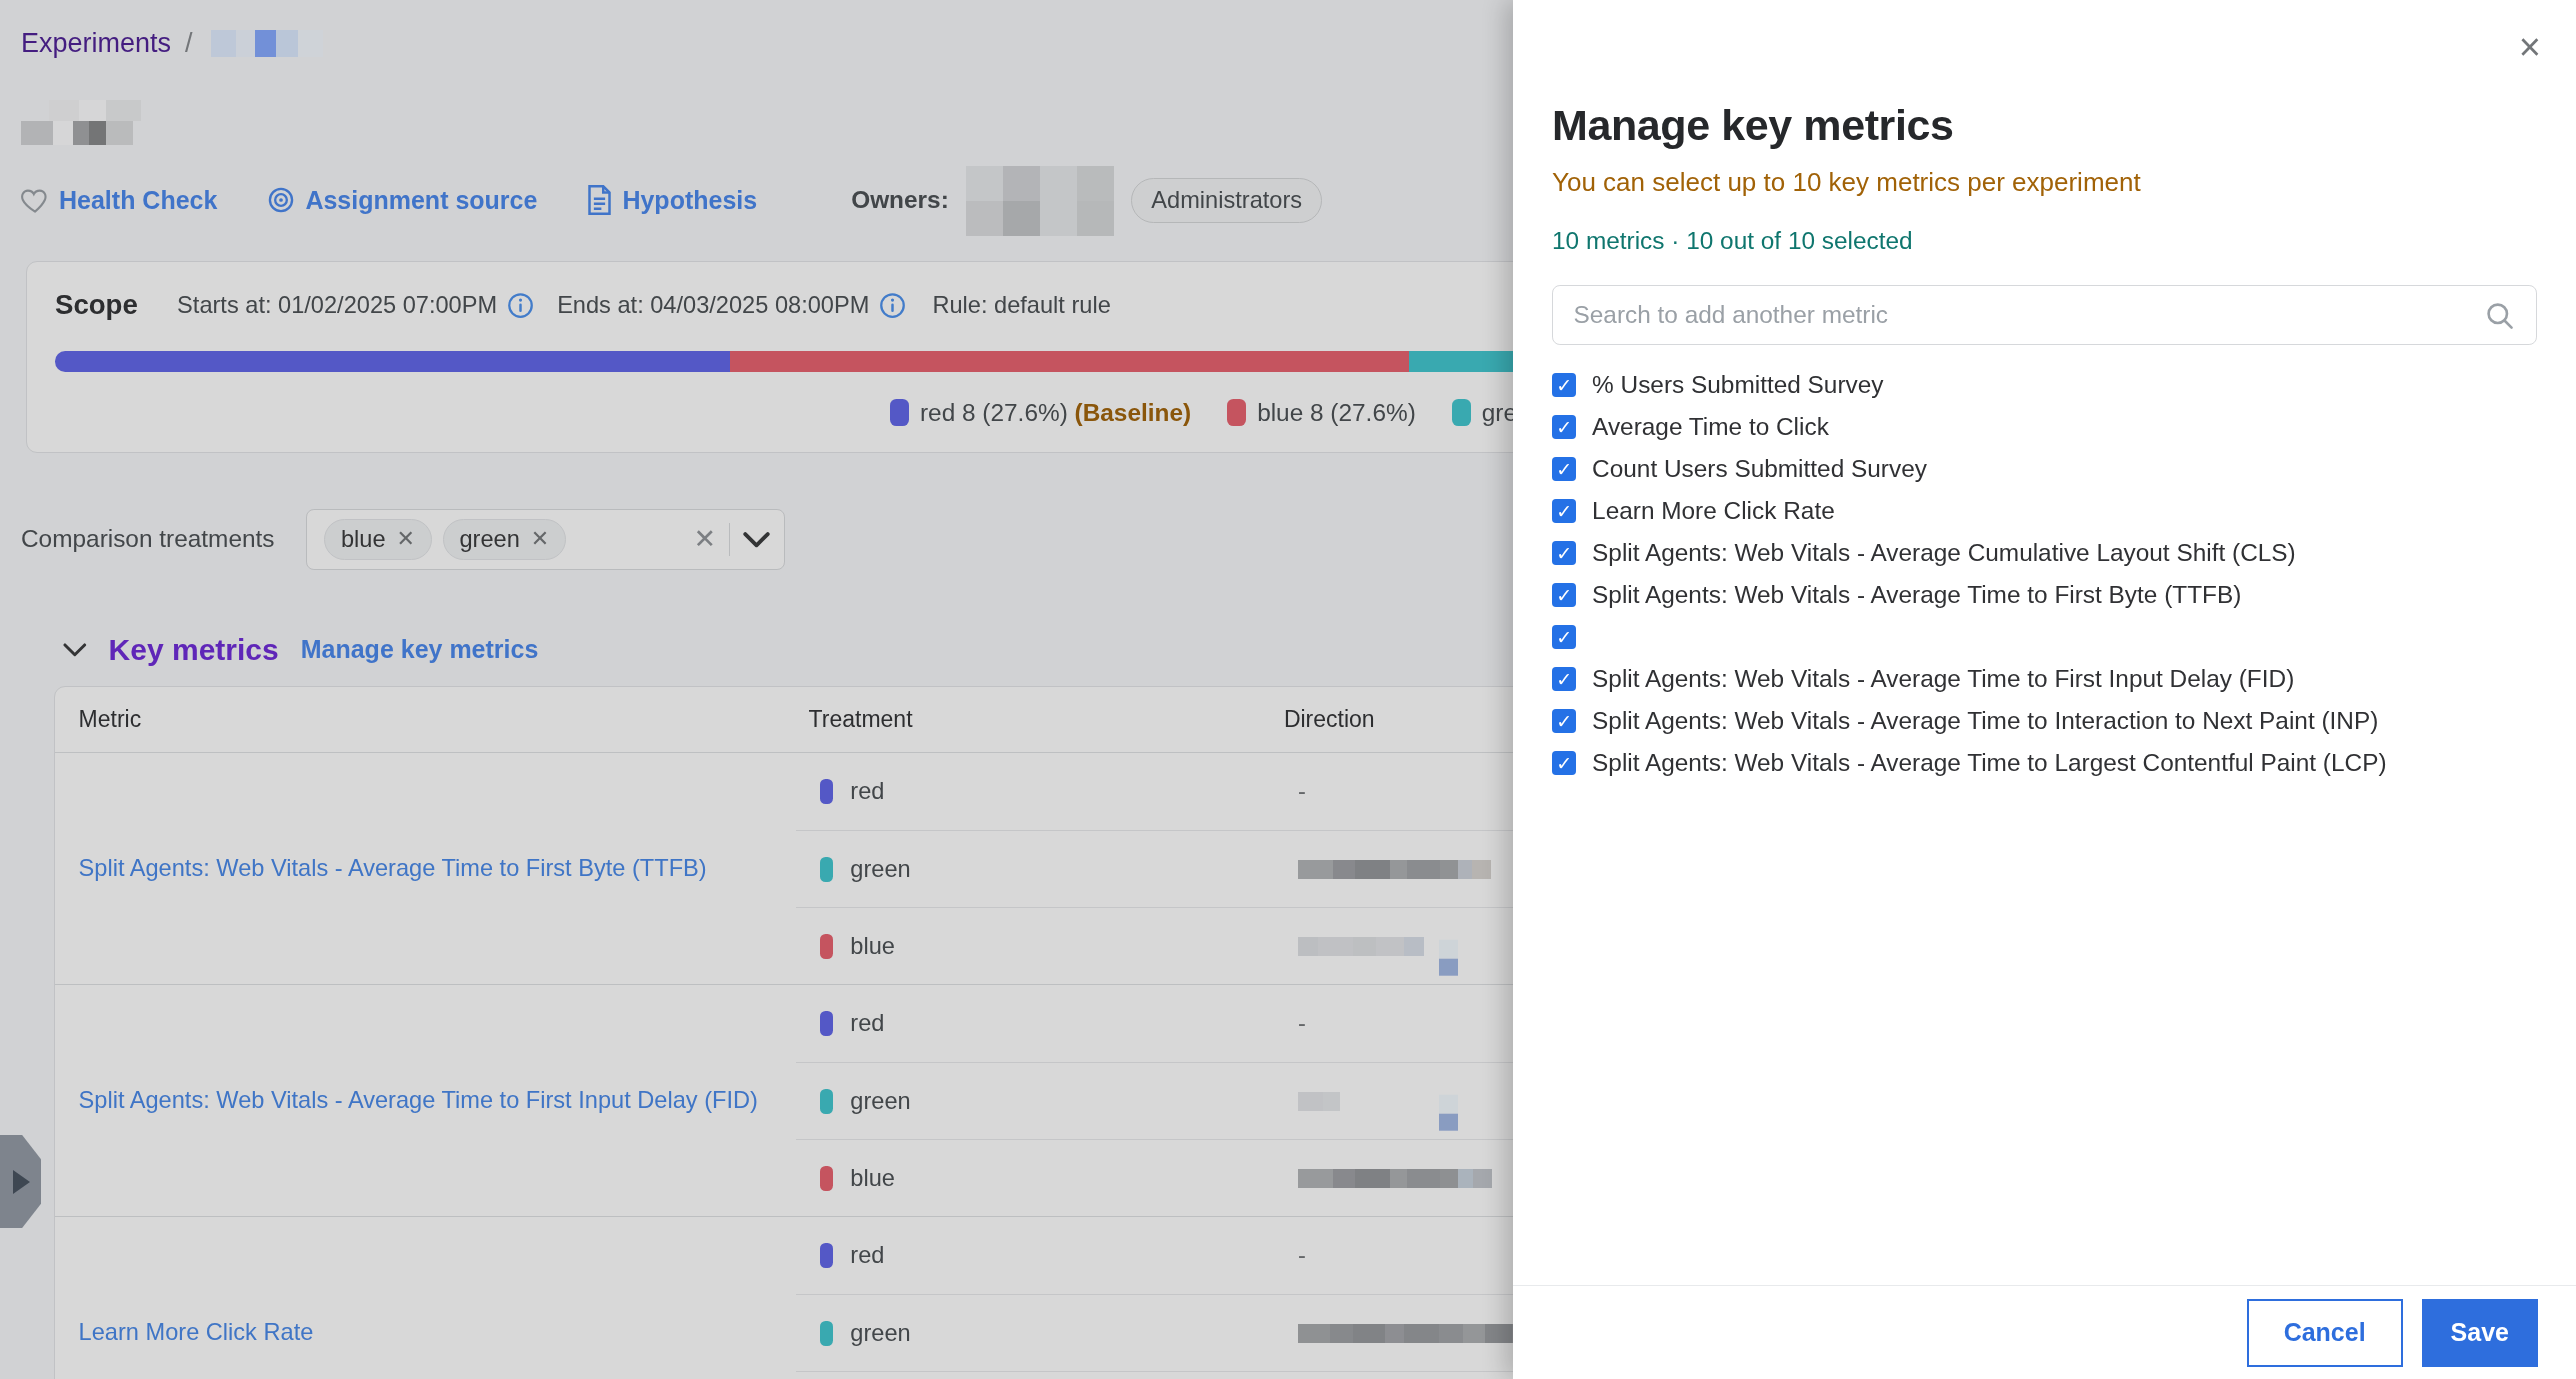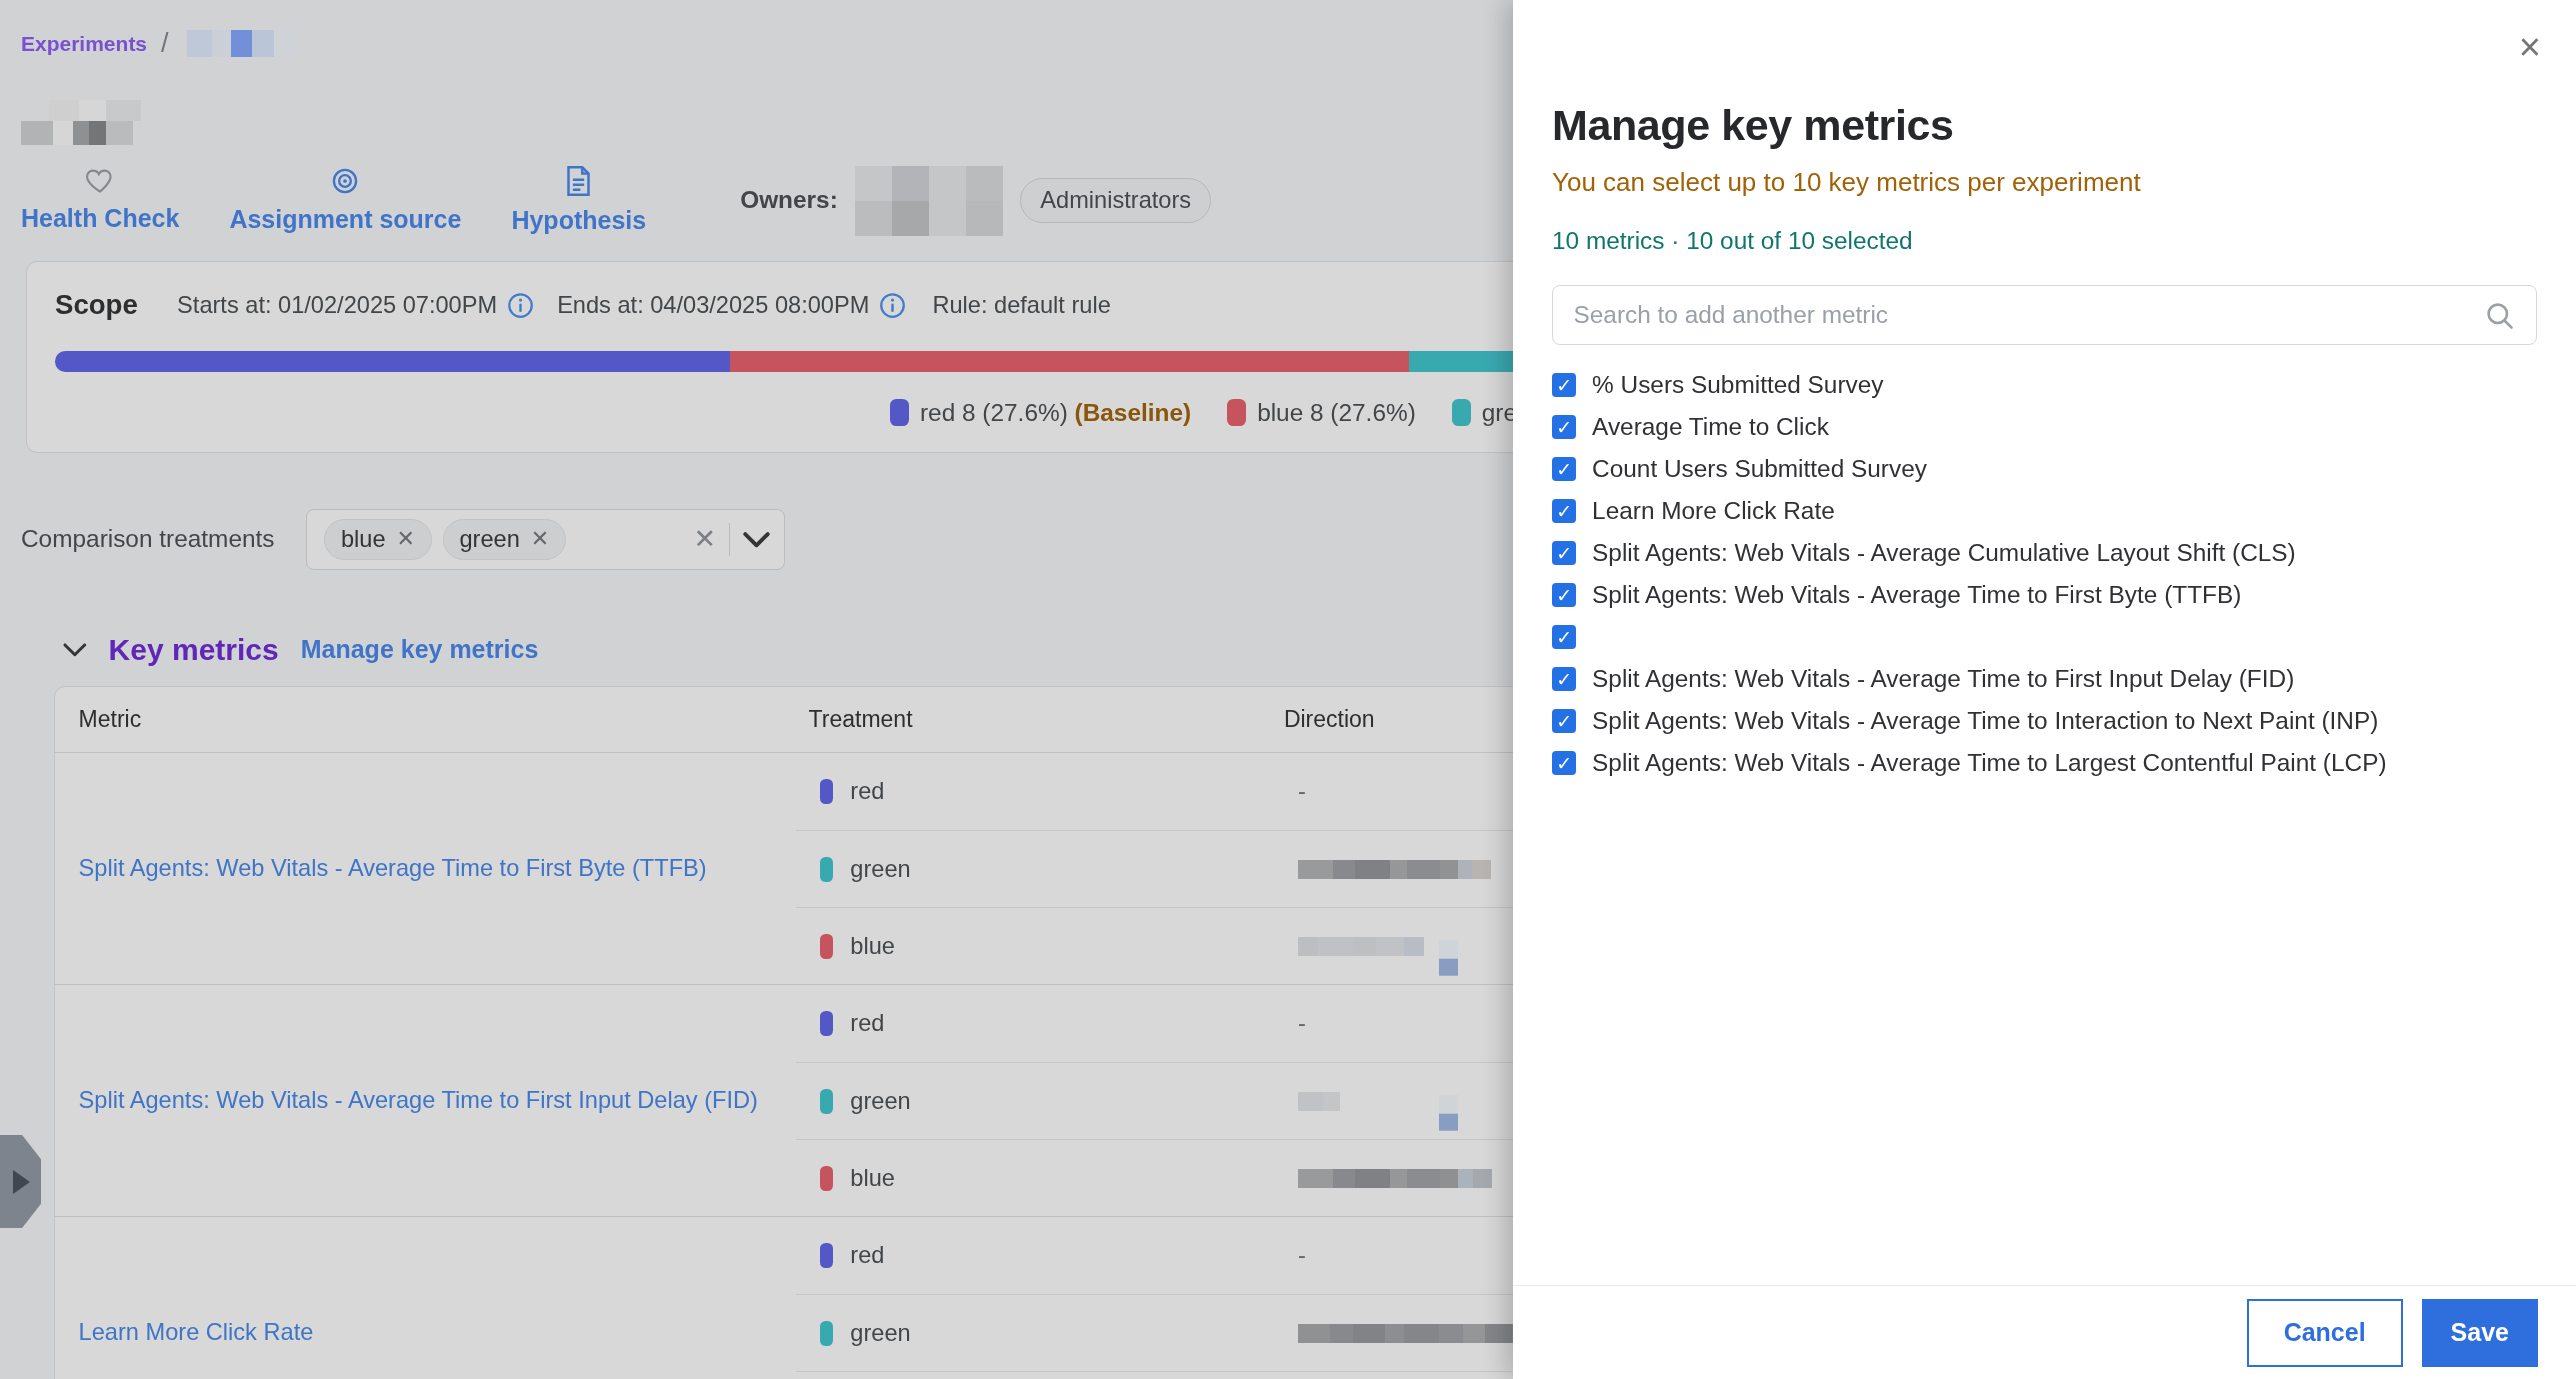--- a/index.html
+++ b/index.html
@@ -4,31 +4,31 @@
 <style>
   * { margin:0; padding:0; box-sizing:border-box; }
   html,body { width:2576px; height:1379px; overflow:hidden;
     font-family:"Liberation Sans", sans-serif; background:#f7f8fa; }
   .stage { position:relative; width:2576px; height:1379px; overflow:hidden; }
 
   
   .content { position:absolute; inset:0; background:#f7f8fa; }
 
   .breadcrumb { display:flex; align-items:center; gap:14px; padding:28px 0 0 21px; }
-  .breadcrumb a { color:#8b5cf6; font-size:21px; font-weight:700; text-decoration:none; cursor:pointer; }
+  .breadcrumb a { color:#4c1d95; font-size:27px; font-weight:400; text-decoration:none; cursor:pointer; }
   .breadcrumb .sep { color:#85888c; font-size:27px; }
   .redact { display:inline-flex; }
   .redact i { display:inline-block; }
 
   .title-redact { margin:41px 0 0 21px; width:157px; }
   .title-redact .r1 { display:flex; margin-left:28px; height:21px; }
   .title-redact .r2 { display:flex; height:24.4px; }
 
   .meta-row { display:flex; align-items:center; margin:33px 0 0 21px; height:44px; }
-  .meta-item { display:flex; align-items:center; gap:10px; margin-right:50px; cursor:pointer;flex-direction:column; }
+  .meta-item { display:flex; align-items:center; gap:10px; margin-right:50px; cursor:pointer; }
   .meta-item span { color:#4786ed; font-size:25px; font-weight:600; }
   .owners { display:flex; align-items:center; margin-left:44px; gap:17.3px; }
   .owners .olabel { color:#494e52; font-size:24.4px; font-weight:700; }
   .pill { background:#f3f5f6; border:1.6px solid #d5d7d9; border-radius:786px;
     padding:7.9px 19px; font-size:23.6px; color:#494e52; }
 
   .scope-card { margin:39px 0 0 26px; width:2598px; background:#ffffff;
     border:1.6px solid #e3e5e8; border-radius:11px; padding:25px 0 25px 28px; }
   .scope-row { display:flex; align-items:center; gap:23.6px; height:36px; }
   .scope-title { font-size:27.6px; font-weight:700; color:#303134; margin-right:15.7px; }

